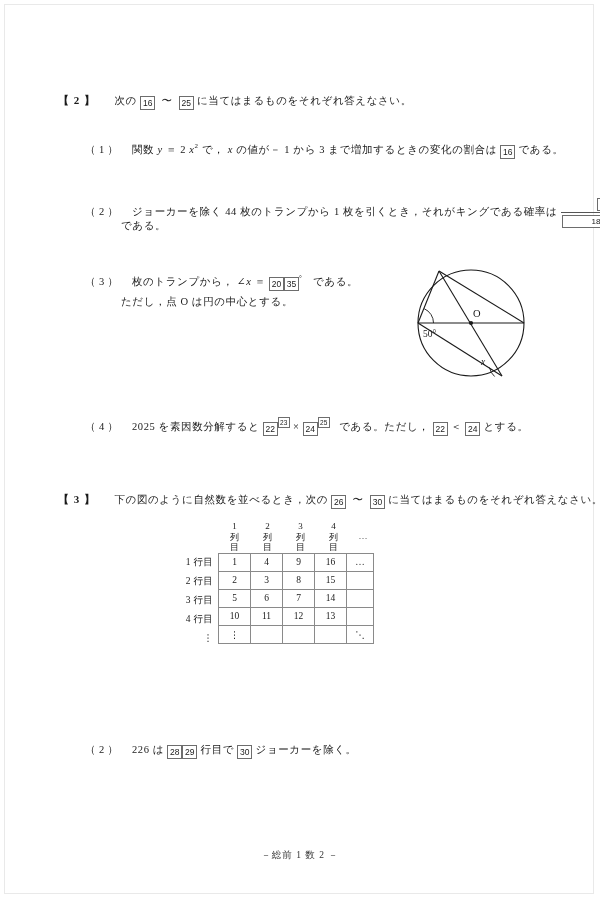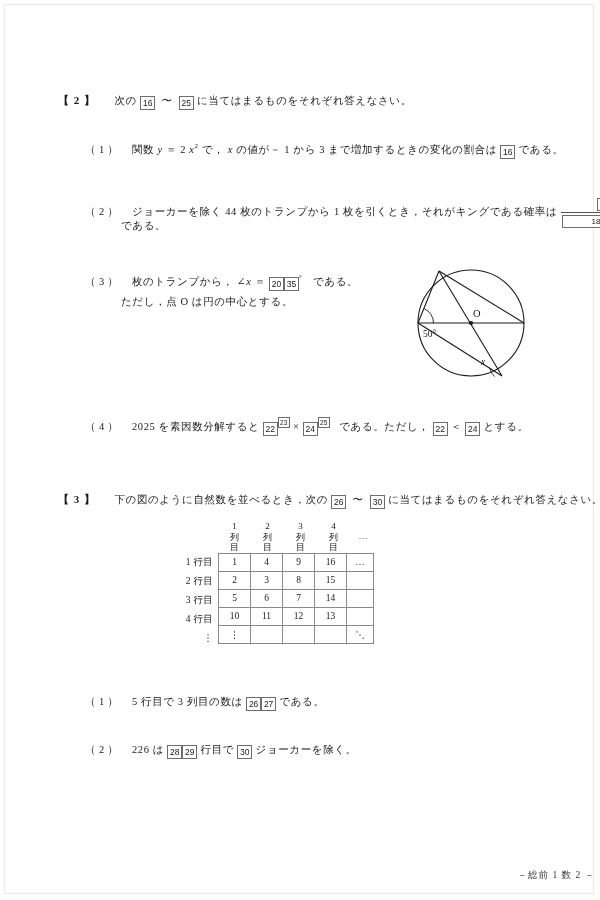--- a/index.html
+++ b/index.html
@@ -152,23 +152,23 @@
     font-size: 9.5px;
     font-family: "Liberation Serif", serif;
     padding: 0;
   }
   table.grid td.narrow { width: 26px; }
 
   
   #footer {
     position: absolute;
     left: 0;
-    top: 864px;
+    top: 844px;
     width: 590px;
-    text-align: right;
+    text-align: center;
     font-size: 9.5px;
     letter-spacing: 1px;
     color: #333;
   }
 </style>
 </head>
 <body>
 
 <div id="page">
 <div class="content">
@@ -349,27 +349,20 @@
           <td></td>
           <td></td>
           <td></td>
           <td class="narrow">⋱</td>
         </tr>
       </tbody>
           </table>
     </div>
   </div>
 
-  <div class="ln" style="left:80px; top:692px;">
-    <span class="qn">（ 1 ）</span>
-    <span style="display:inline-block;width:7px;"></span>
-    <span class="jp">5 行目で 3 列目の数は</span>
-    <span class="box">26</span><span class="box">27</span>
-    <span class="jp">である。</span>
-  </div>
 
   <div class="ln" style="left:80px; top:740px;">
     <span class="qn">（ 2 ）</span>
     <span style="display:inline-block;width:7px;"></span>
     <span class="jp">226 は</span>
     <span class="box">28</span><span class="box">29</span>
     <span class="jp">行目で</span>
     <span class="box">30</span>
     <span class="jp">ジョーカーを除く。</span>
   </div>

